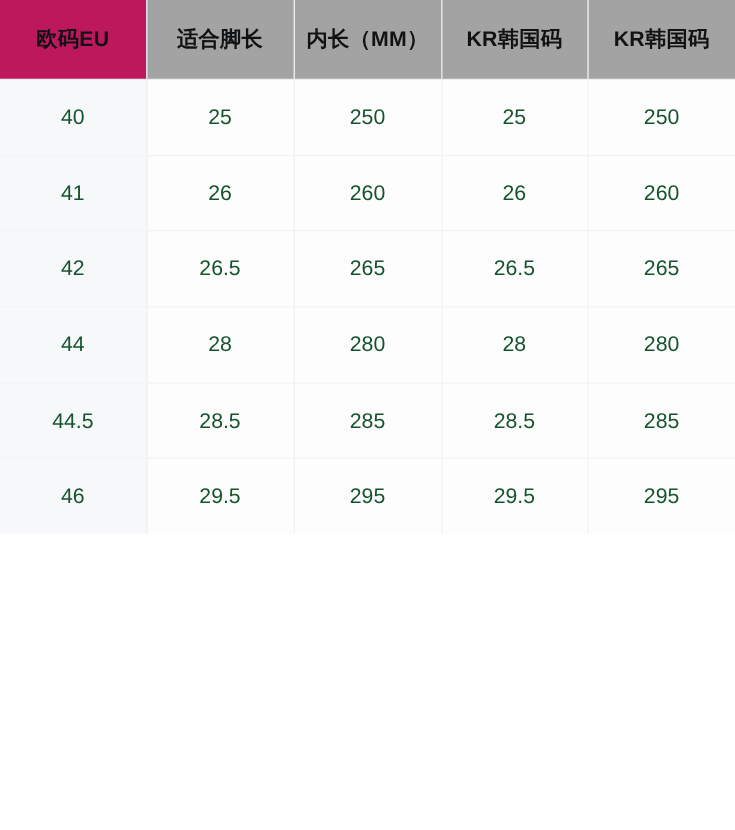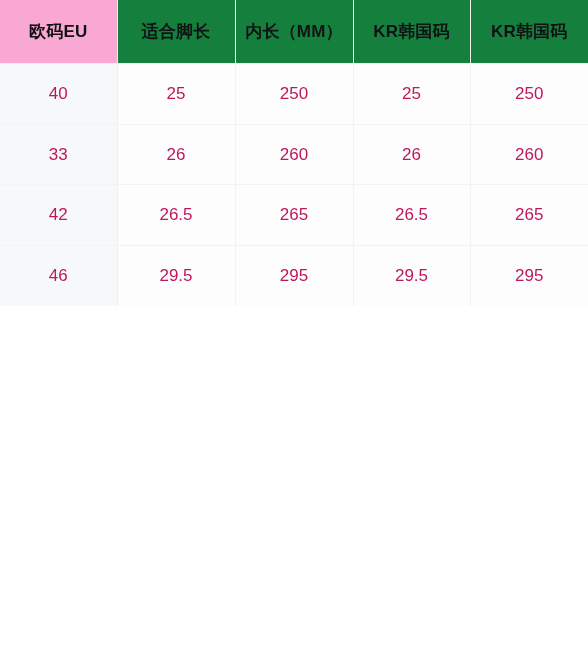--- a/index.html
+++ b/index.html
@@ -29,40 +29,40 @@
 
   
   .size-chart thead th {
     height: 63px;
     padding: 0;
     font-size: 17px;
     font-weight: 700;
     color: #111214;
     text-align: center;
     vertical-align: middle;
-    background: #15803d;
+    background: #a3a3a3;
     border-bottom: 1px solid #eceef1;
     border-right: 1px solid #eceef1;
     letter-spacing: 0.2px;
   }
   .size-chart thead th.first {
-    background: #f9a8d4;
+    background: #be185d;
     border-right: 1px solid #eceef1;
   }
   .size-chart thead th.last {
     border-right: none;
   }
 
   
   .size-chart tbody td {
     height: 59.7px;
     padding: 0;
     font-size: 17px;
     font-weight: 400;
-    color: #be185d;
+    color: #14532d;
     text-align: center;
     vertical-align: middle;
     background: #fdfdfd;
     border-bottom: 1px solid #f1f2f4;
     border-right: 1px solid #f1f2f4;
   }
   .size-chart tbody td.first {
     background: #f7f8fa;
     font-weight: 400;
     border-right: 1px solid #edeef1;
@@ -97,34 +97,48 @@
   </thead>
   <tbody>
     <tr>
       <td class="first">40</td>
       <td>25</td>
       <td>250</td>
       <td>25</td>
       <td class="last">250</td>
     </tr>
     <tr>
-      <td class="first">33</td>
+      <td class="first">41</td>
       <td>26</td>
       <td>260</td>
       <td>26</td>
       <td class="last">260</td>
     </tr>
     <tr>
       <td class="first">42</td>
       <td>26.5</td>
       <td>265</td>
       <td>26.5</td>
       <td class="last">265</td>
     </tr>
     <tr>
+      <td class="first">44</td>
+      <td>28</td>
+      <td>280</td>
+      <td>28</td>
+      <td class="last">280</td>
+    </tr>
+    <tr>
+      <td class="first">44.5</td>
+      <td>28.5</td>
+      <td>285</td>
+      <td>28.5</td>
+      <td class="last">285</td>
+    </tr>
+    <tr>
       <td class="first">46</td>
       <td>29.5</td>
       <td>295</td>
       <td>29.5</td>
       <td class="last">295</td>
     </tr>
   </tbody>
 </table>
 
 </body></html>

